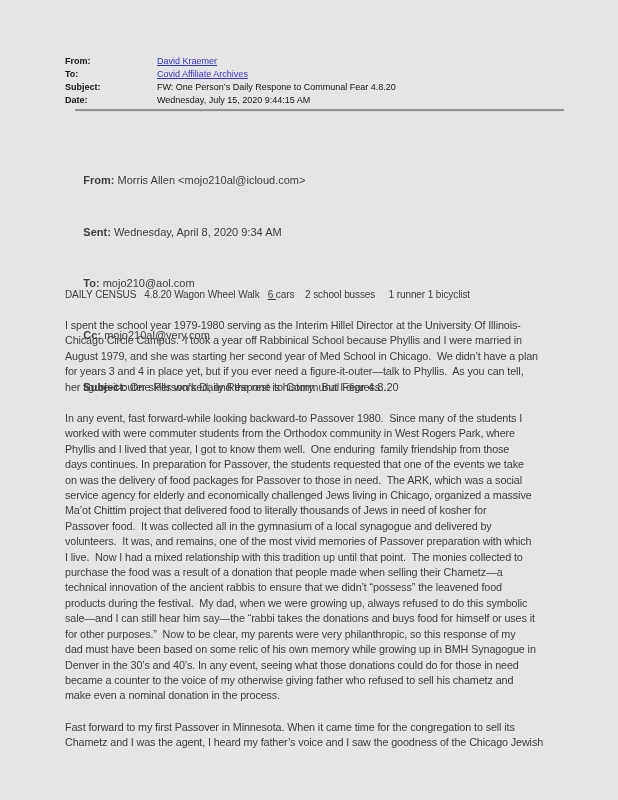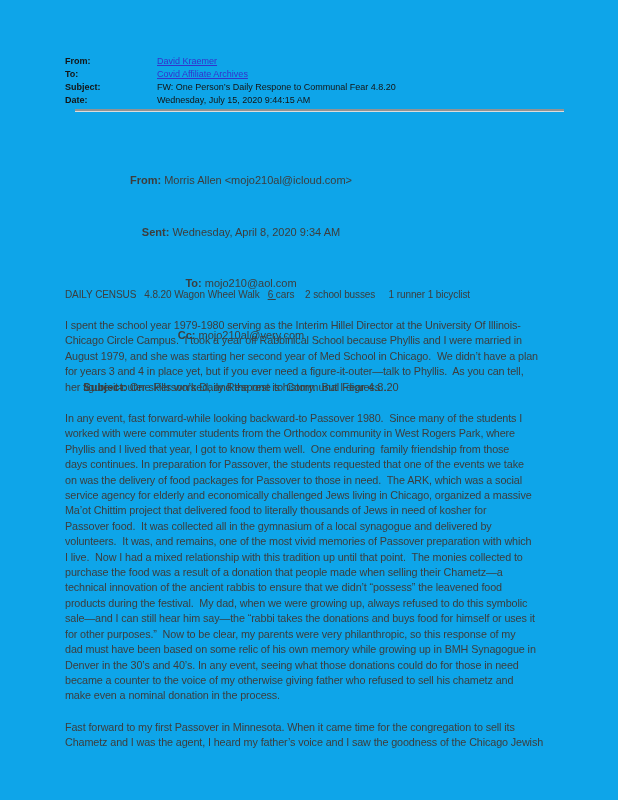--- a/index.html
+++ b/index.html
@@ -1,20 +1,20 @@
 <!DOCTYPE html>
 <html><head>
 <meta charset="utf-8">
 <style>
   html, body { margin: 0; padding: 0; background: #ffffff; }
   .page {
     position: relative;
     width: 618px;
     height: 800px;
-    background: #0ea5e9;
+    background: #e5e5e5;
     font-family: "Liberation Sans", sans-serif;
     color: #3d3d3d;
     overflow: hidden;
   }
 
   
   .fwd-header {
     position: absolute;
     top: 55px;
     left: 65px;
@@ -39,21 +39,20 @@
   }
 
   
   .orig-header {
     position: absolute;
     top: 155px;
     left: 65px;
     font-size: 11px;
     line-height: 17.2px;
     color: #3d3d3d;
-    text-align: center;
   }
   .orig-row { white-space: pre-wrap; }
   .orig-label { font-weight: bold; }
 
   
   .census {
     position: absolute;
     top: 287px;
     left: 65px;
     font-size: 10px;

